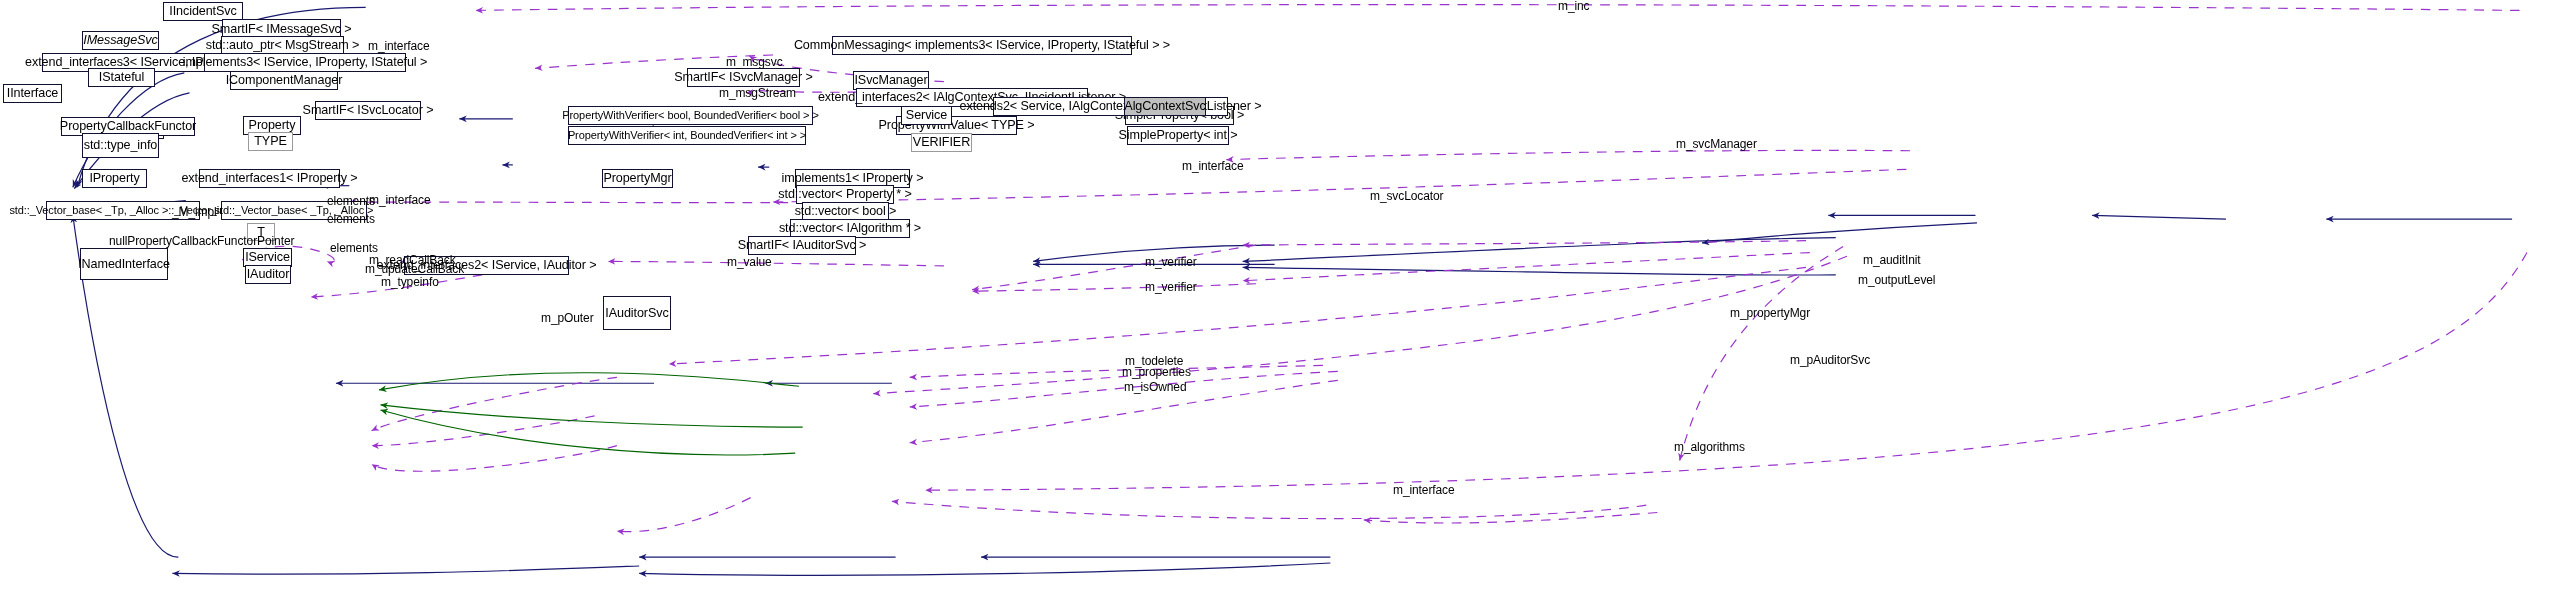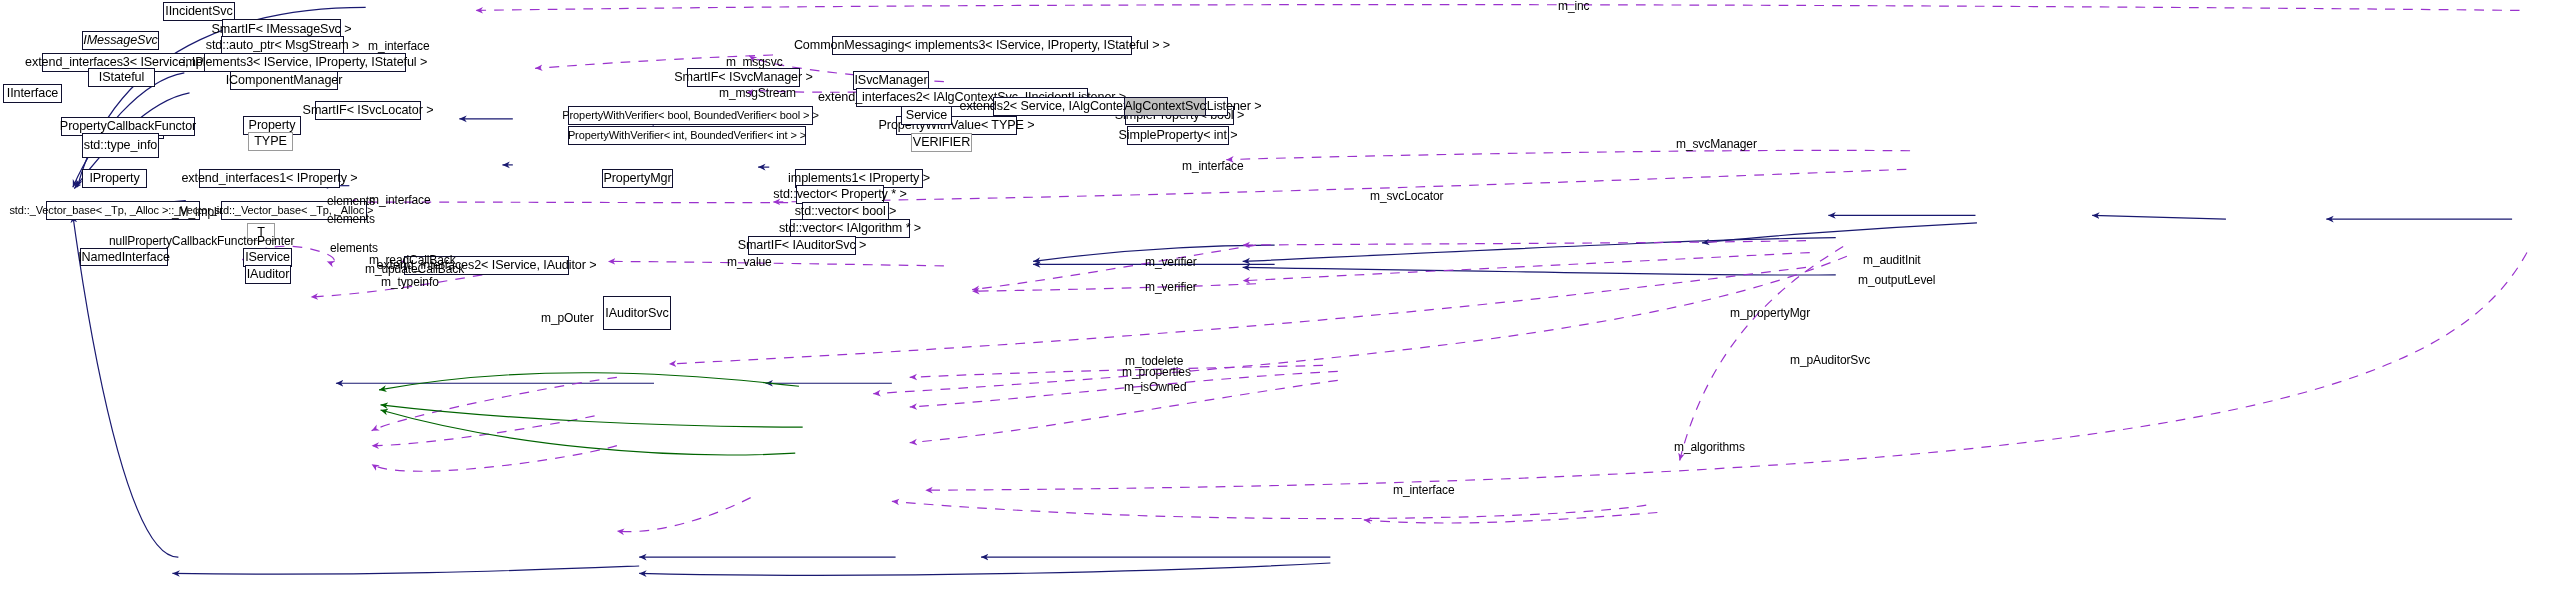--- a/index.html
+++ b/index.html
@@ -128,21 +128,21 @@
     <g stroke="#006400" fill="none" stroke-width="1.6" marker-end="url(#arrTmpl)">
       <path d="M1075,520 C900,500 700,490 510,525"></path>
       <path d="M1080,575 C900,575 680,565 512,545"></path>
       <path d="M1070,610 C900,620 680,600 512,552"></path>
     </g>
   </svg>
 
   <div class="node" style="left:3px;  top:84px; width:59px;  height:19.3px;">
     <span>IInterface</span>
   </div>
-  <div class="node" style="left:163px; top:1.5px;   width:72px;  height:19.3px;">
+  <div class="node" style="left:163px; top:1.5px;   width:80px;  height:19.3px;">
     <span>IIncidentSvc</span>
   </div>
   <div class="node" style="left:82px; top:30.5px;  width:77px; height:19.3px;font-style:italic;">
     <span>IMessageSvc</span>
   </div>
   <div class="node" style="left:42px;  top:53px;  width:245px; height:19.3px;">
     <span>extend_interfaces3&lt; IService, IProperty, IStateful &gt;</span>
   </div>
   <div class="node" style="left:88px; top:68px;  width:67px;  height:19.3px;">
     <span>IStateful</span>
@@ -155,21 +155,21 @@
   </div>
   <div class="node" style="left:82px; top:133px; width:77px; height:25px;">
     <span>std::type_info</span>
   </div>
   <div class="node" style="left:82px; top:169px; width:65px;  height:19.3px;">
     <span>IProperty</span>
   </div>
   <div class="node" style="left:46px;  top:201px; width:154px; height:19.3px; font-size:11px;">
     <span>std::_Vector_base&lt; _Tp, _Alloc &gt;::_Vector_impl</span>
   </div>
-  <div class="node" style="left:80px; top:248px; width:88px; height:18px;">
+  <div class="node" style="left:80px; top:248px; width:88px; height:32px;">
     <span>INamedInterface</span>
   </div>
 
   <div class="node" style="left:222px; top:19.3px;  width:119px; height:19.3px;">
     <span>SmartIF&lt; IMessageSvc &gt;</span>
   </div>
   <div class="node" style="left:221px; top:36px;  width:123px; height:19.3px;">
     <span>std::auto_ptr&lt; MsgStream &gt;</span>
   </div>
   <div class="node" style="left:204px; top:53px;  width:202px; height:19.3px;">
@@ -208,24 +208,24 @@
   </div>
   <div class="node" style="left:853px; top:71px; width:76px; height:19.3px;">
     <span>ISvcManager</span>
   </div>
   <div class="node" style="left:896px; top:116px; width:121px; height:19.3px;">
     <span>PropertyWithValue&lt; TYPE &gt;</span>
   </div>
   <div class="node tmpl" style="left:911px; top:133px; width:61px; height:19.3px;">
     <span>VERIFIER</span>
   </div>
-  <div class="node" style="left:795px; top:169px; width:128px; height:19.3px;">
+  <div class="node" style="left:795px; top:169px; width:115px; height:19.3px;">
     <span>implements1&lt; IProperty &gt;</span>
   </div>
-  <div class="node" style="left:796px; top:185px; width:88px; height:19.3px;">
+  <div class="node" style="left:796px; top:185px; width:98px; height:19.3px;">
     <span>std::vector&lt; Property * &gt;</span>
   </div>
   <div class="node" style="left:802px; top:202px; width:87px; height:19.3px;">
     <span>std::vector&lt; bool &gt;</span>
   </div>
   <div class="node" style="left:790px; top:219px; width:120px; height:19.3px;">
     <span>std::vector&lt; IAlgorithm * &gt;</span>
   </div>
   <div class="node" style="left:404px; top:256px; width:165px; height:19.3px;">
     <span>extend_interfaces2&lt; IService, IAuditor &gt;</span>

